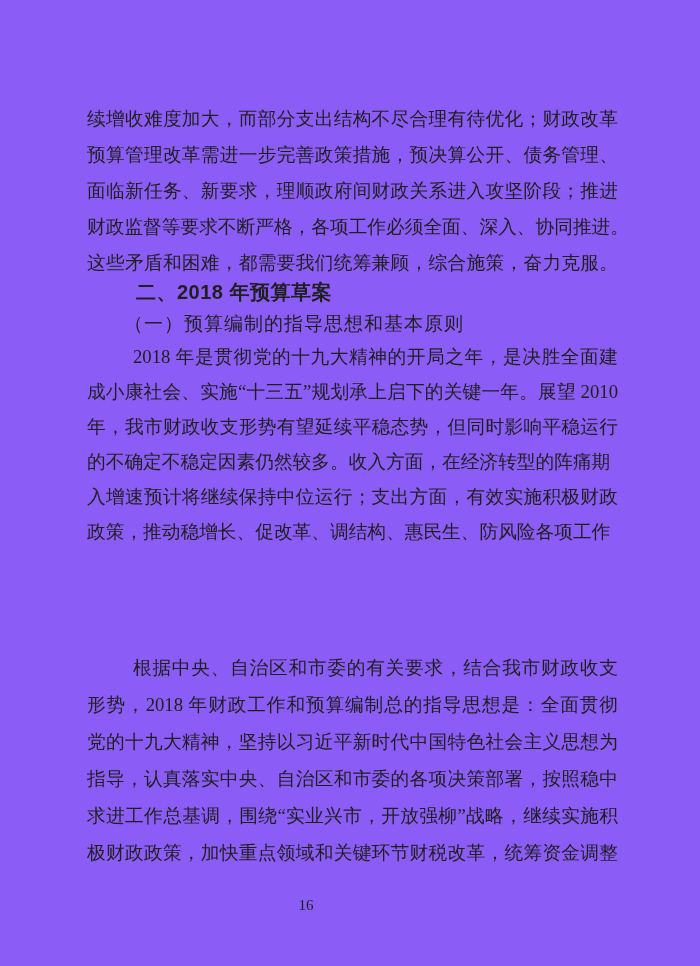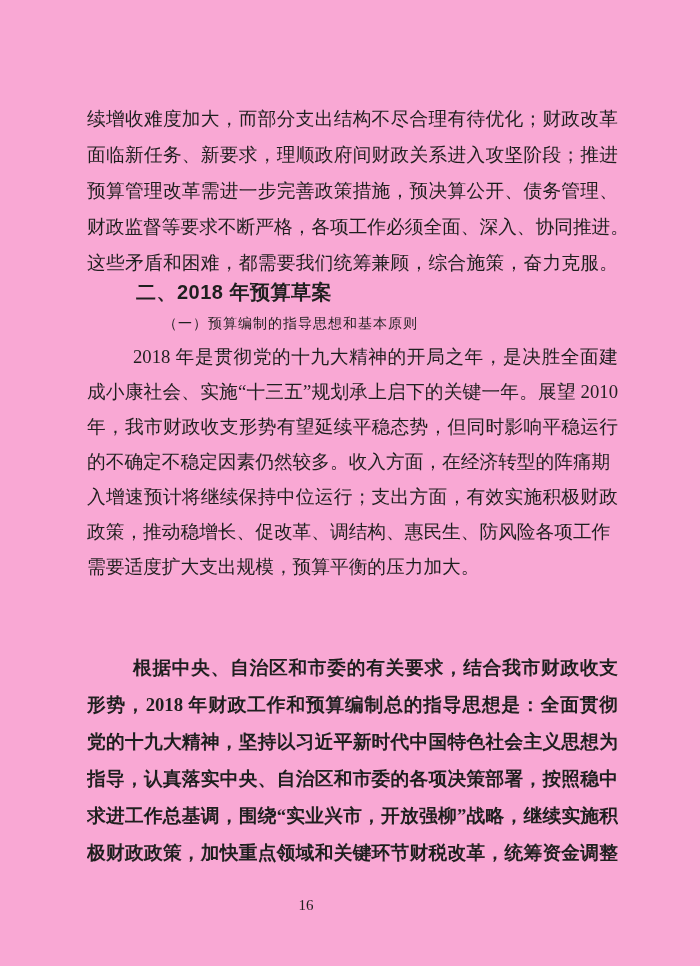--- a/index.html
+++ b/index.html
@@ -31,75 +31,73 @@
     overflow: hidden;
   }
   .textblock .line.indent {
     text-indent: 46px;
   }
   .textblock .line.last {
     text-align-last: left;
   }
   #para-continuation { top: 101px; line-height: 36px; }
   #para-outlook      { top: 339px; line-height: 35px; }
-  #para-guidance     { top: 649px; line-height: 37px; font-weight: bold; }
+  #para-guidance     { top: 649px; line-height: 37px; }
   .section-heading {
     position: absolute;
     left: 136px;
     top: 280px;
     font-family: "Liberation Sans", "DejaVu Sans", sans-serif;
     font-weight: 700;
     font-size: 20px;
     line-height: 24px;
     letter-spacing: 0.5px;
   }
   .subsection-heading {
     position: absolute;
     left: 124px;
     top: 311px;
-    font-size: 14px;
+    font-size: 19px;
     line-height: 26px;
     letter-spacing: 1px;
-    margin-left: 39px;
   }
   .page-number {
     position: absolute;
     top: 895px;
     left: 0;
     width: 612px;
     text-align: center;
     font-size: 15px;
     line-height: 20px;
   }
 </style>
 </head>
 <body>
 
-<div class="page" style="background: #f9a8d4; color: rgb(31, 31, 31);">
+<div class="page" style="background: #8b5cf6; color: rgb(31, 31, 31);">
 
   <div class="textblock" id="para-continuation">
       <div class="line">续增收难度加大，而部分支出结构不尽合理有待优化；财政改革</div>
+      <div class="line">预算管理改革需进一步完善政策措施，预决算公开、债务管理、</div>
       <div class="line">面临新任务、新要求，理顺政府间财政关系进入攻坚阶段；推进</div>
-      <div class="line">预算管理改革需进一步完善政策措施，预决算公开、债务管理、</div>
       <div class="line">财政监督等要求不断严格，各项工作必须全面、深入、协同推进。</div>
       <div class="line">这些矛盾和困难，都需要我们统筹兼顾，综合施策，奋力克服。</div>
     </div>
 
   <div class="section-heading">二、2018 年预算草案</div>
 
   <div class="subsection-heading">（一）预算编制的指导思想和基本原则</div>
 
   <div class="textblock" id="para-outlook">
       <div class="line indent">2018 年是贯彻党的十九大精神的开局之年，是决胜全面建</div>
       <div class="line">成小康社会、实施“十三五”规划承上启下的关键一年。展望 2010</div>
       <div class="line">年，我市财政收支形势有望延续平稳态势，但同时影响平稳运行</div>
       <div class="line">的不确定不稳定因素仍然较多。收入方面，在经济转型的阵痛期，</div>
       <div class="line">入增速预计将继续保持中位运行；支出方面，有效实施积极财政</div>
       <div class="line">政策，推动稳增长、促改革、调结构、惠民生、防风险各项工作，</div>
-      <div class="line last">需要适度扩大支出规模，预算平衡的压力加大。</div>
     </div>
 
   <div class="textblock" id="para-guidance">
       <div class="line indent">根据中央、自治区和市委的有关要求，结合我市财政收支</div>
       <div class="line">形势，2018 年财政工作和预算编制总的指导思想是：全面贯彻</div>
       <div class="line">党的十九大精神，坚持以习近平新时代中国特色社会主义思想为</div>
       <div class="line">指导，认真落实中央、自治区和市委的各项决策部署，按照稳中</div>
       <div class="line">求进工作总基调，围绕“实业兴市，开放强柳”战略，继续实施积</div>
       <div class="line">极财政政策，加快重点领域和关键环节财税改革，统筹资金调整</div>
     </div>

